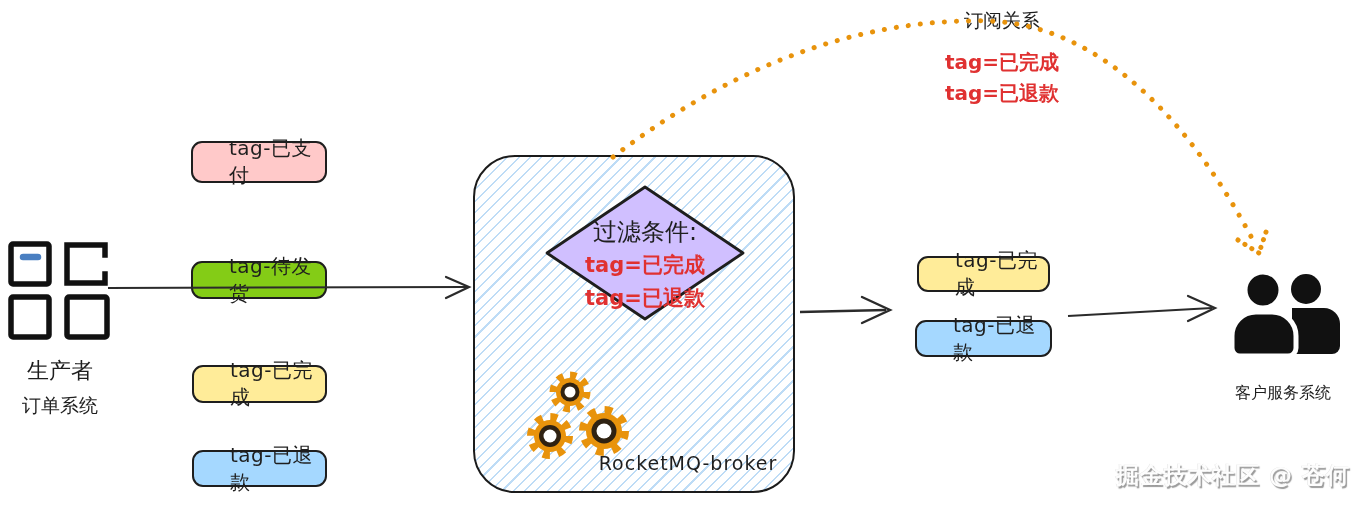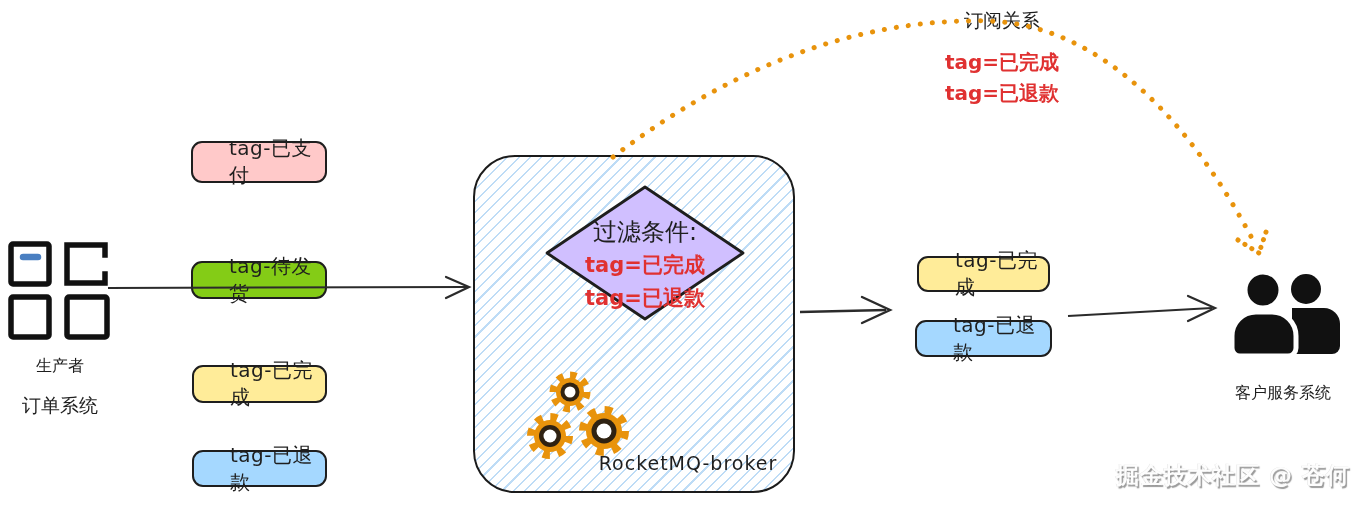--- a/index.html
+++ b/index.html
@@ -69,21 +69,21 @@
 
 <div id="canvas">
 
   <svg class="abs" style="left:5px; top:238px;" width="110" height="102" viewBox="0 0 110 102">
     <rect x="6" y="6" width="38" height="40" rx="2" fill="#fff" stroke="#111" stroke-width="5.5"></rect>
     <line x1="18" y1="19" x2="33" y2="19" stroke="#4a7fc1" stroke-width="6.5" stroke-linecap="round"></line>
     <path d="M 100 17 L 100 7 L 62 7 L 62 45 L 100 45 L 100 36" fill="none" stroke="#111" stroke-width="5.5" stroke-linecap="square"></path>
     <rect x="6" y="59" width="38" height="40" rx="2" fill="#fff" stroke="#111" stroke-width="5.5"></rect>
     <rect x="62" y="59" width="40" height="40" rx="2" fill="#fff" stroke="#111" stroke-width="5.5"></rect>
   </svg>
-  <div class="label-text" style="left:8px; top:356px; width:104px; font-size:16px;">生产者</div>
+  <div class="label-text" style="left:8px; top:356px; width:104px; font-size:22px;">生产者</div>
   <div class="label-text" style="left:2px; top:393px; width:116px; font-size:19px;">订单系统</div>
 
   <div class="tag-pill" style="left: 191px; top: 141px; width: 136px; height: 42px; background-color: rgb(255, 201, 201);">
     <span>tag-已支付</span>
   </div>
   <div class="tag-pill" style="left: 191px; top: 261px; width: 136px; height: 38px; background-color: #84cc16;">
     <span>tag-待发货</span>
   </div>
   <div class="tag-pill" style="left: 192px; top: 365px; width: 135px; height: 38px; background-color: rgb(255, 236, 153);">
     <span>tag-已完成</span>

